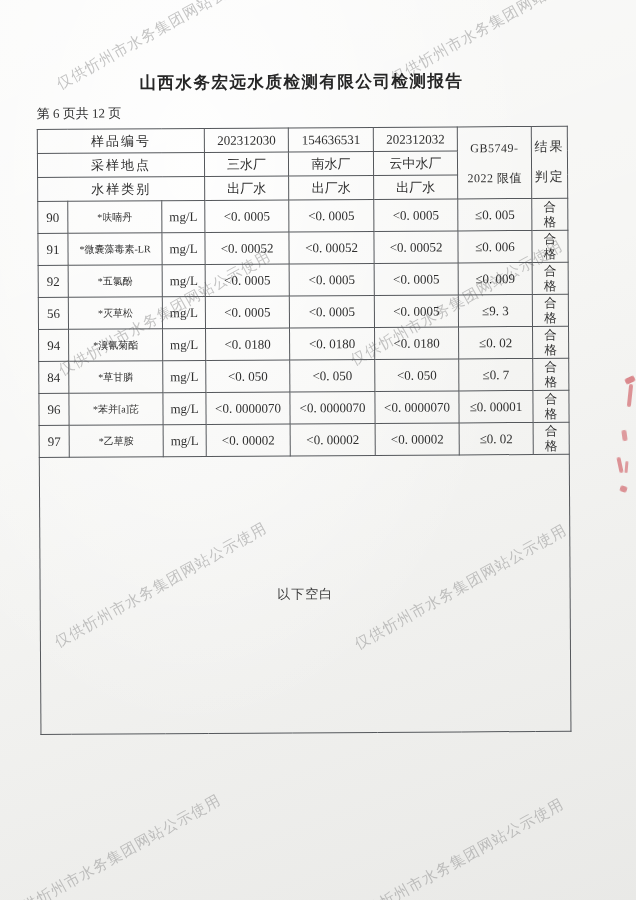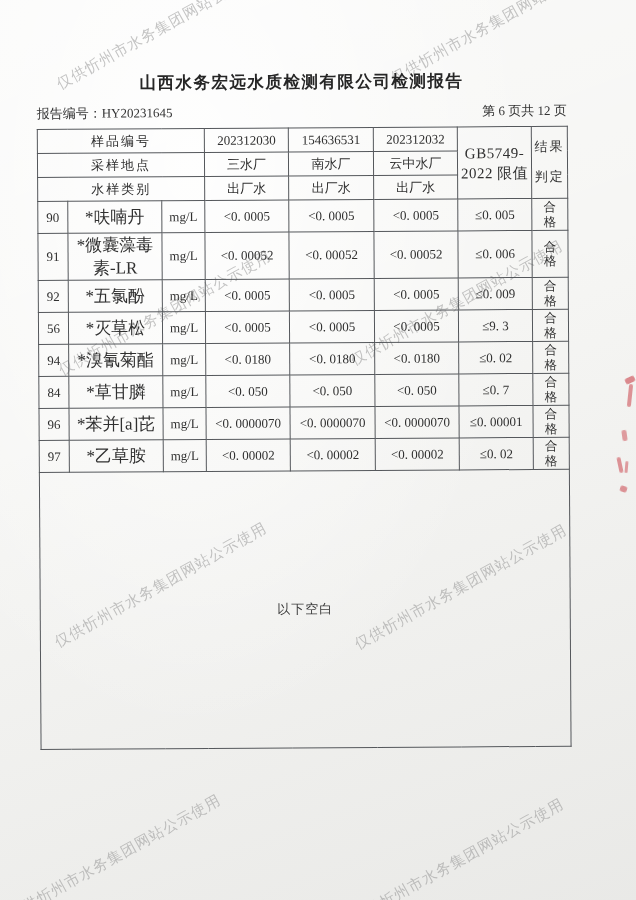--- a/index.html
+++ b/index.html
@@ -15,22 +15,22 @@
       transform:rotate(-29deg);transform-origin:0 50%;pointer-events:none;}
   
   .content{position:absolute;left:36px;top:0;width:530px;transform:rotate(-0.35deg);transform-origin:0 0;color:#2e2e2e;}
   .title{margin:0;padding-top:73px;text-align:center;font-size:16.5px;font-weight:bold;letter-spacing:1.5px;color:#262626;}
   .meta{display:flex;justify-content:space-between;align-items:flex-end;margin-top:10px;font-size:13px;color:#333;}
   table.report{border-collapse:collapse;table-layout:fixed;width:530px;margin-top:6px;font-size:13px;color:#303030;}
   table.report td{border:1px solid #55585c;text-align:center;vertical-align:middle;padding:0;overflow:hidden;}
   tr.hrow{height:24px;}
   tr.drow{height:32px;}
   td.hlabel{letter-spacing:2px;}
-  td.name{text-align:left;padding-left:5px;font-size:17px;}
-  td.limit-head{white-space:pre-line;line-height:20px;font-size:15px;letter-spacing:.5px;}
+  td.name{text-align:left;padding-left:5px;font-size:10px;}
+  td.limit-head{white-space:pre-line;line-height:30px;font-size:12px;letter-spacing:.5px;}
   td.result-head{white-space:pre-line;line-height:30px;letter-spacing:2px;font-family:Liberation Mono, monospace;}
   td.result{white-space:pre-line;line-height:1.15;font-size:12.5px;}
   tr.empty-row{height:277px;}
   td.empty{vertical-align:top;text-align:left;padding:6px 4px;letter-spacing:1px;font-size:13px;color:#3a3a3a;}
   
   .rm{position:absolute;border-radius:2px;filter:blur(.7px);pointer-events:none;}
 </style>
 </head>
 <body>
 
@@ -43,21 +43,20 @@
   <div class="wm" style="left: 352px; top: 352px; color: rgb(150, 150, 150);">仅供忻州市水务集团网站公示使用</div>
   <div class="wm" style="left: 56px; top: 634px; color: rgb(150, 150, 150);">仅供忻州市水务集团网站公示使用</div>
   <div class="wm" style="left: 356px; top: 636px; color: rgb(150, 150, 150);">仅供忻州市水务集团网站公示使用</div>
   <div class="wm" style="left: 10px; top: 906px; color: rgb(150, 150, 150);">仅供忻州市水务集团网站公示使用</div>
   <div class="wm" style="left: 353px; top: 910px; color: rgb(150, 150, 150);">仅供忻州市水务集团网站公示使用</div>
 
   <div class="content">
     <h1 class="title">山西水务宏远水质检测有限公司检测报告</h1>
 
     <div class="meta">
-      <span>报告编号：HY20231645</span>
       <span>第 6 页共 12 页</span>
     </div>
 
     <table class="report">
       <colgroup>
         <col style="width:30px">
           <col style="width:94px">
           <col style="width:43px">
         <col style="width:84px">
           <col style="width:85px">

